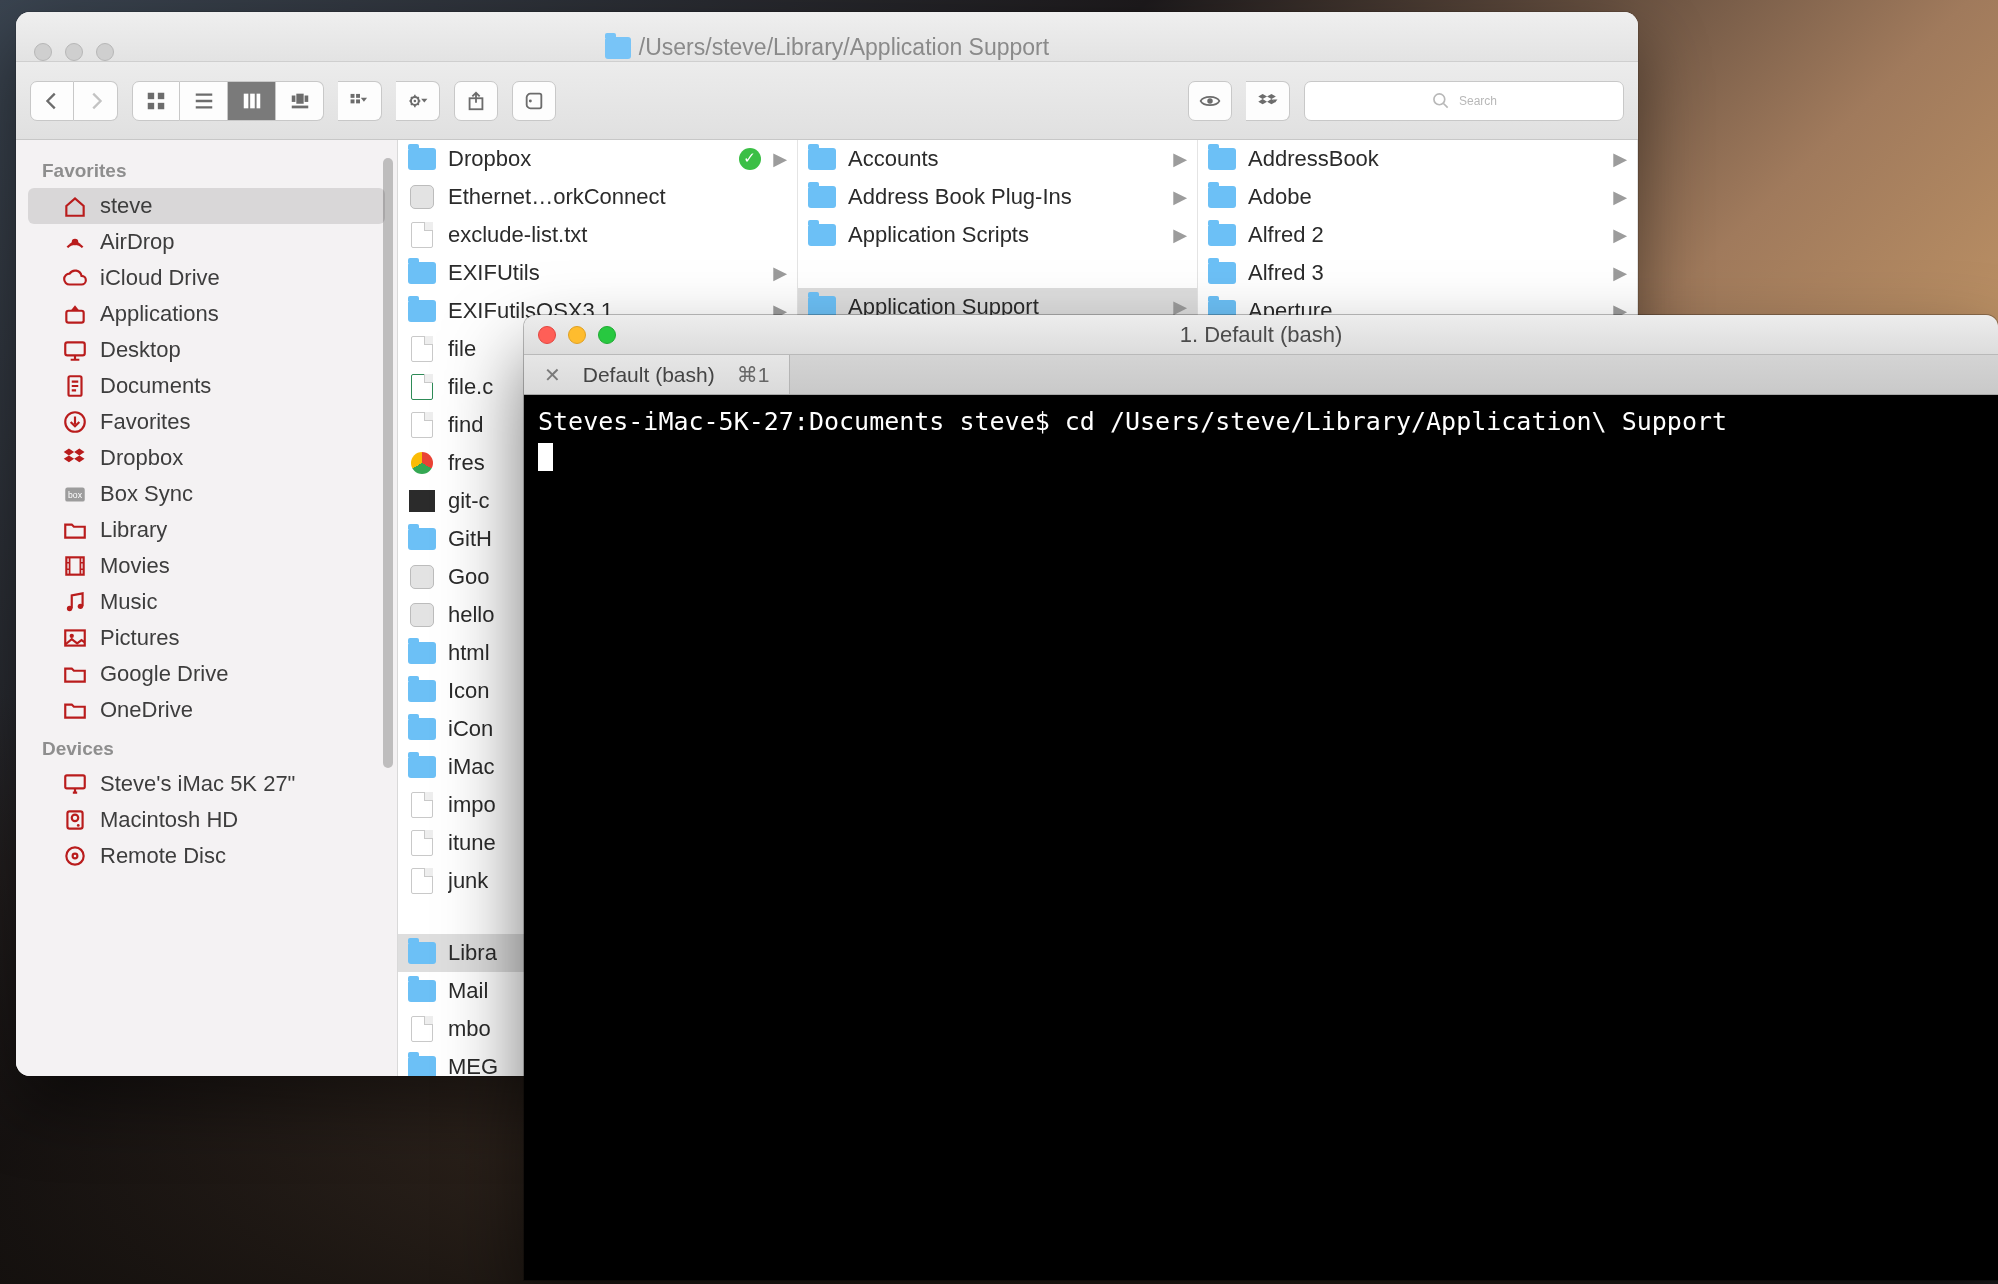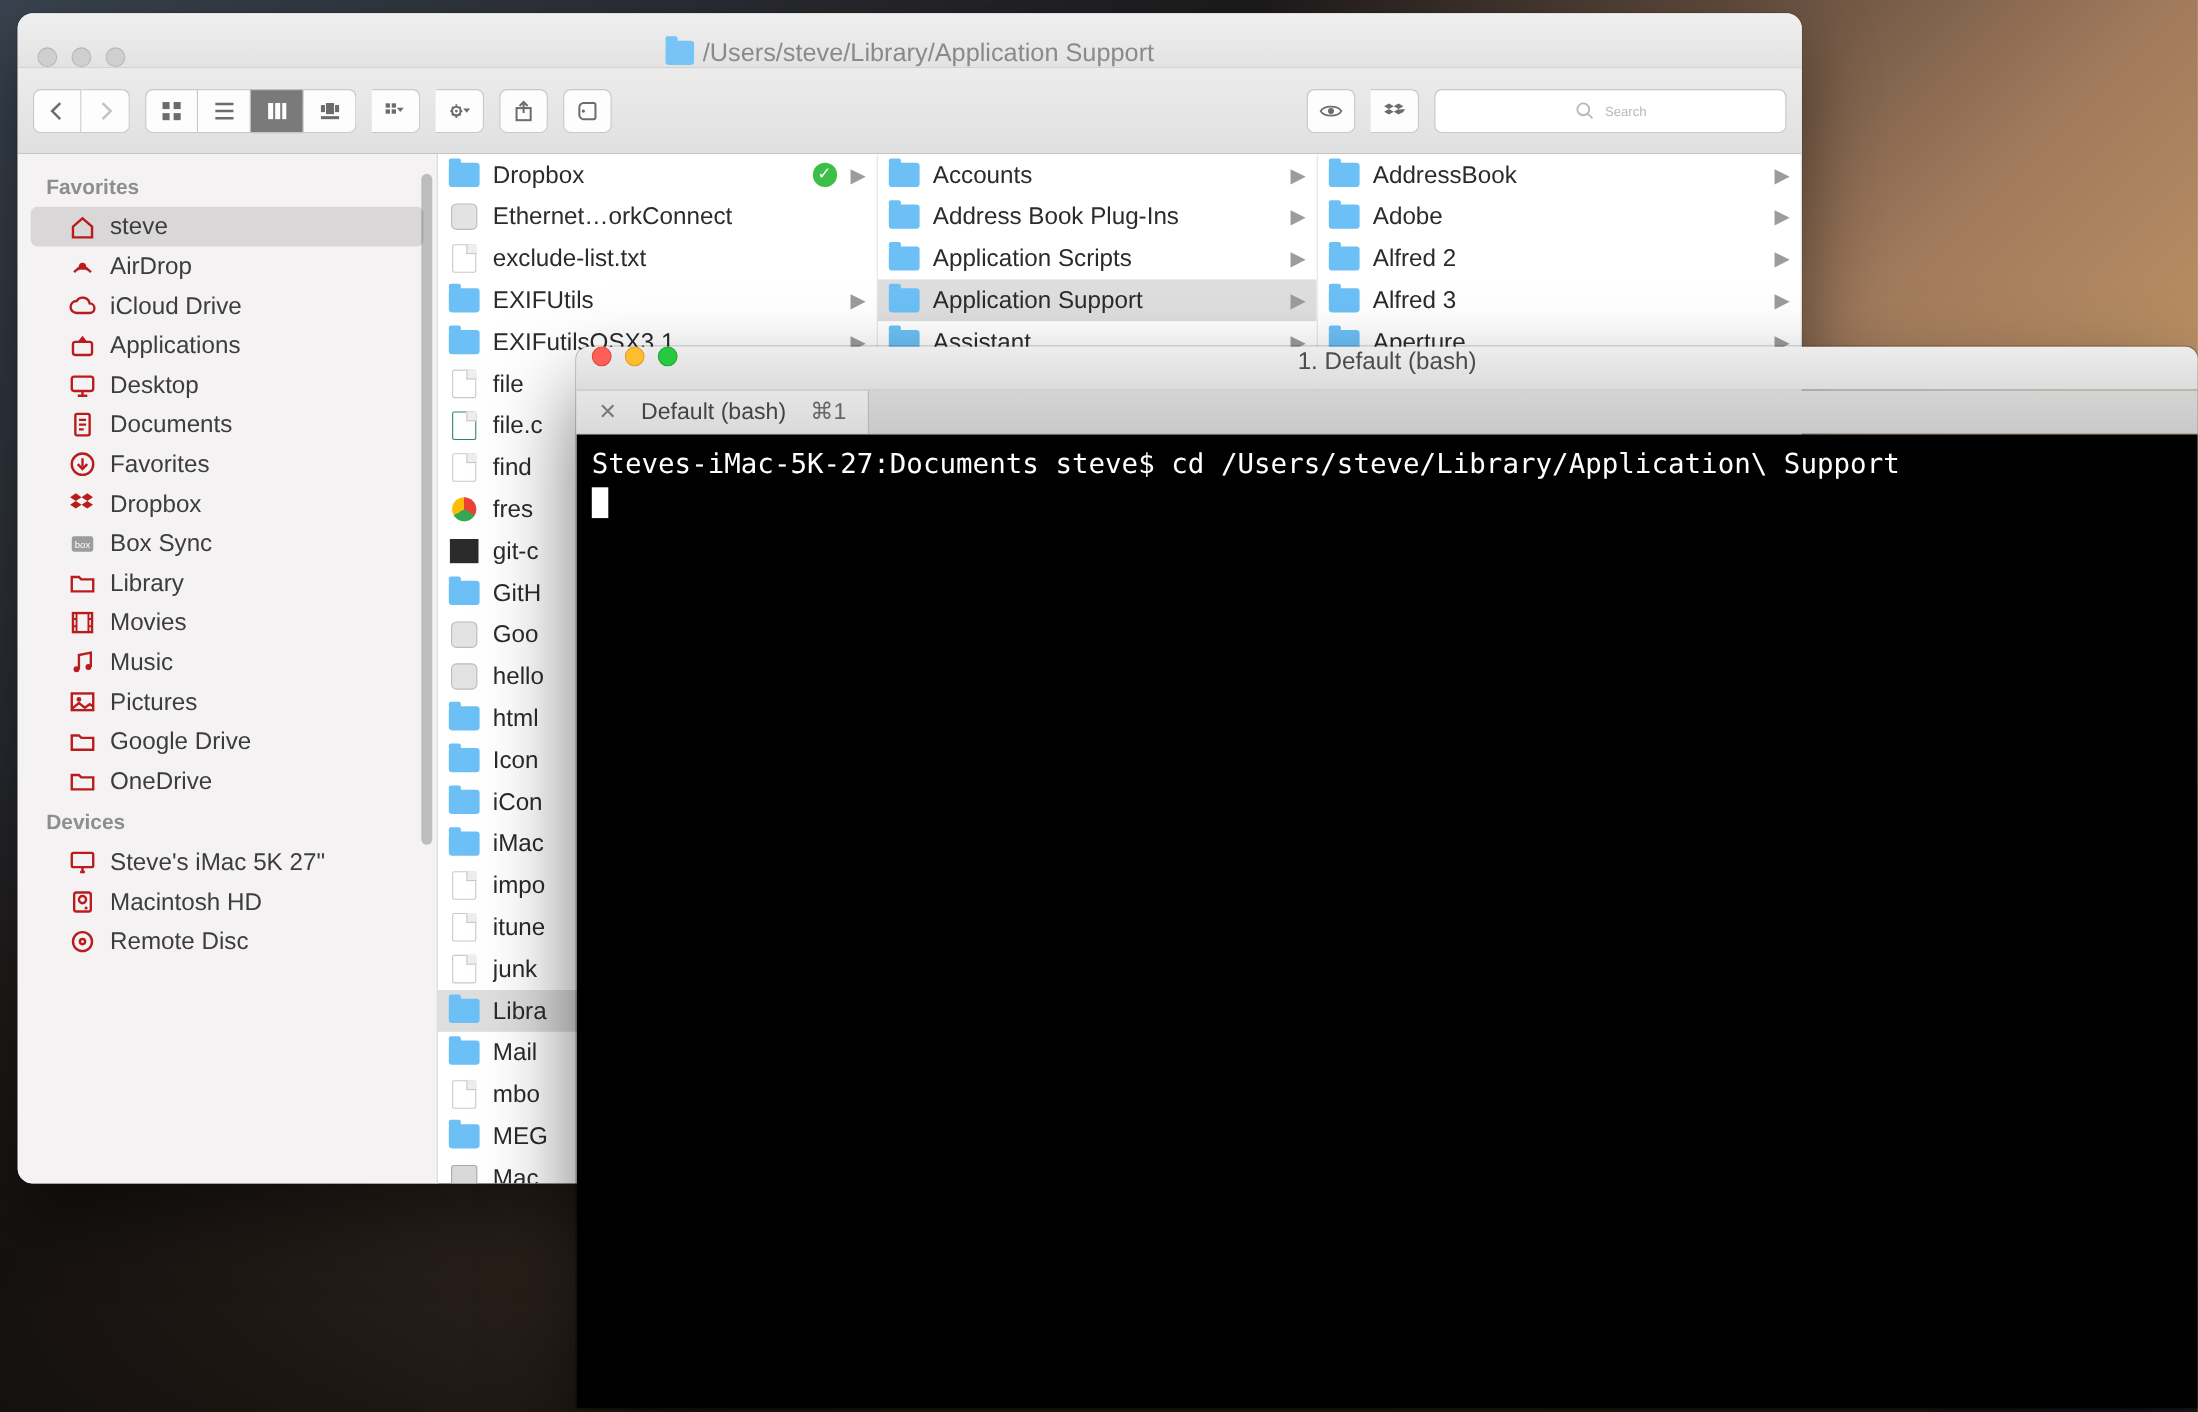--- a/index.html
+++ b/index.html
@@ -104,21 +104,21 @@
   .col.c2{ width:400px;}
   .col.c3{ flex:1;}
   .row {
     display:flex; align-items:center; gap:12px;
     height:38px; padding:0 10px; font-size:22px; color:#2b2b2b;
     white-space:nowrap;
   }
   .row .ico { width:28px; height:24px; flex:0 0 28px; display:flex;align-items:center;justify-content:center;}
   .row .label { flex:1; overflow:hidden; text-overflow:ellipsis;}
   .row .chev { color:#9c9c9c; font-size:18px;}
-  .row.selected { background:#dedede;}
+  .row.selected { background:#dedede;margin-top:34px;}
   .folder-ico {
     width:28px; height:22px; background:#6cc0f6; border-radius:3px; position:relative;
   }
   .folder-ico:before{content:"";position:absolute;top:-4px;left:0;width:11px;height:5px;background:#6cc0f6;border-radius:2px 2px 0 0;}
   .file-ico {
     width:22px; height:26px; background:#fff; border:1px solid #c9c9c9; border-radius:2px; position:relative;
   }
   .file-ico:after{content:"";position:absolute;right:-1px;top:-1px;width:8px;height:8px;background:#eee;border-left:1px solid #c9c9c9;border-bottom:1px solid #c9c9c9;}
   .drive-ico{width:24px;height:24px;background:#d9d9d9;border:1px solid #aaa;border-radius:3px;}
   .sync-badge{ width:22px;height:22px;border-radius:50%;background:#3bbf46;position:relative;flex:0 0 22px;}
@@ -131,21 +131,21 @@
     width:1474px; height:965px;
     border-radius:12px 12px 0 0;
     overflow:hidden;
     box-shadow:0 40px 80px rgba(0,0,0,0.55), 0 0 0 1px rgba(0,0,0,0.25);
     display:flex; flex-direction:column;
   }
   .term-title {
     height:40px;
     background:linear-gradient(#ededed,#dcdcdc);
     border-bottom:1px solid #b9b9b9;
-    display:flex; align-items:flex-start; position:relative;
+    display:flex; align-items:center; position:relative;
   }
   .term-title .traffic{padding-left:14px; gap:12px;}
   .tdot{width:18px;height:18px;border-radius:50%;}
   .td-red{background:#ff5f57;border:1px solid #e24640;}
   .td-yel{background:#febc2e;border:1px solid #dfa023;}
   .td-grn{background:#28c840;border:1px solid #1fab33;}
   .term-title .ttitle{
     position:absolute;left:0;right:0;text-align:center;
     font-size:22px;color:#4c4c4c;pointer-events:none;
   }

